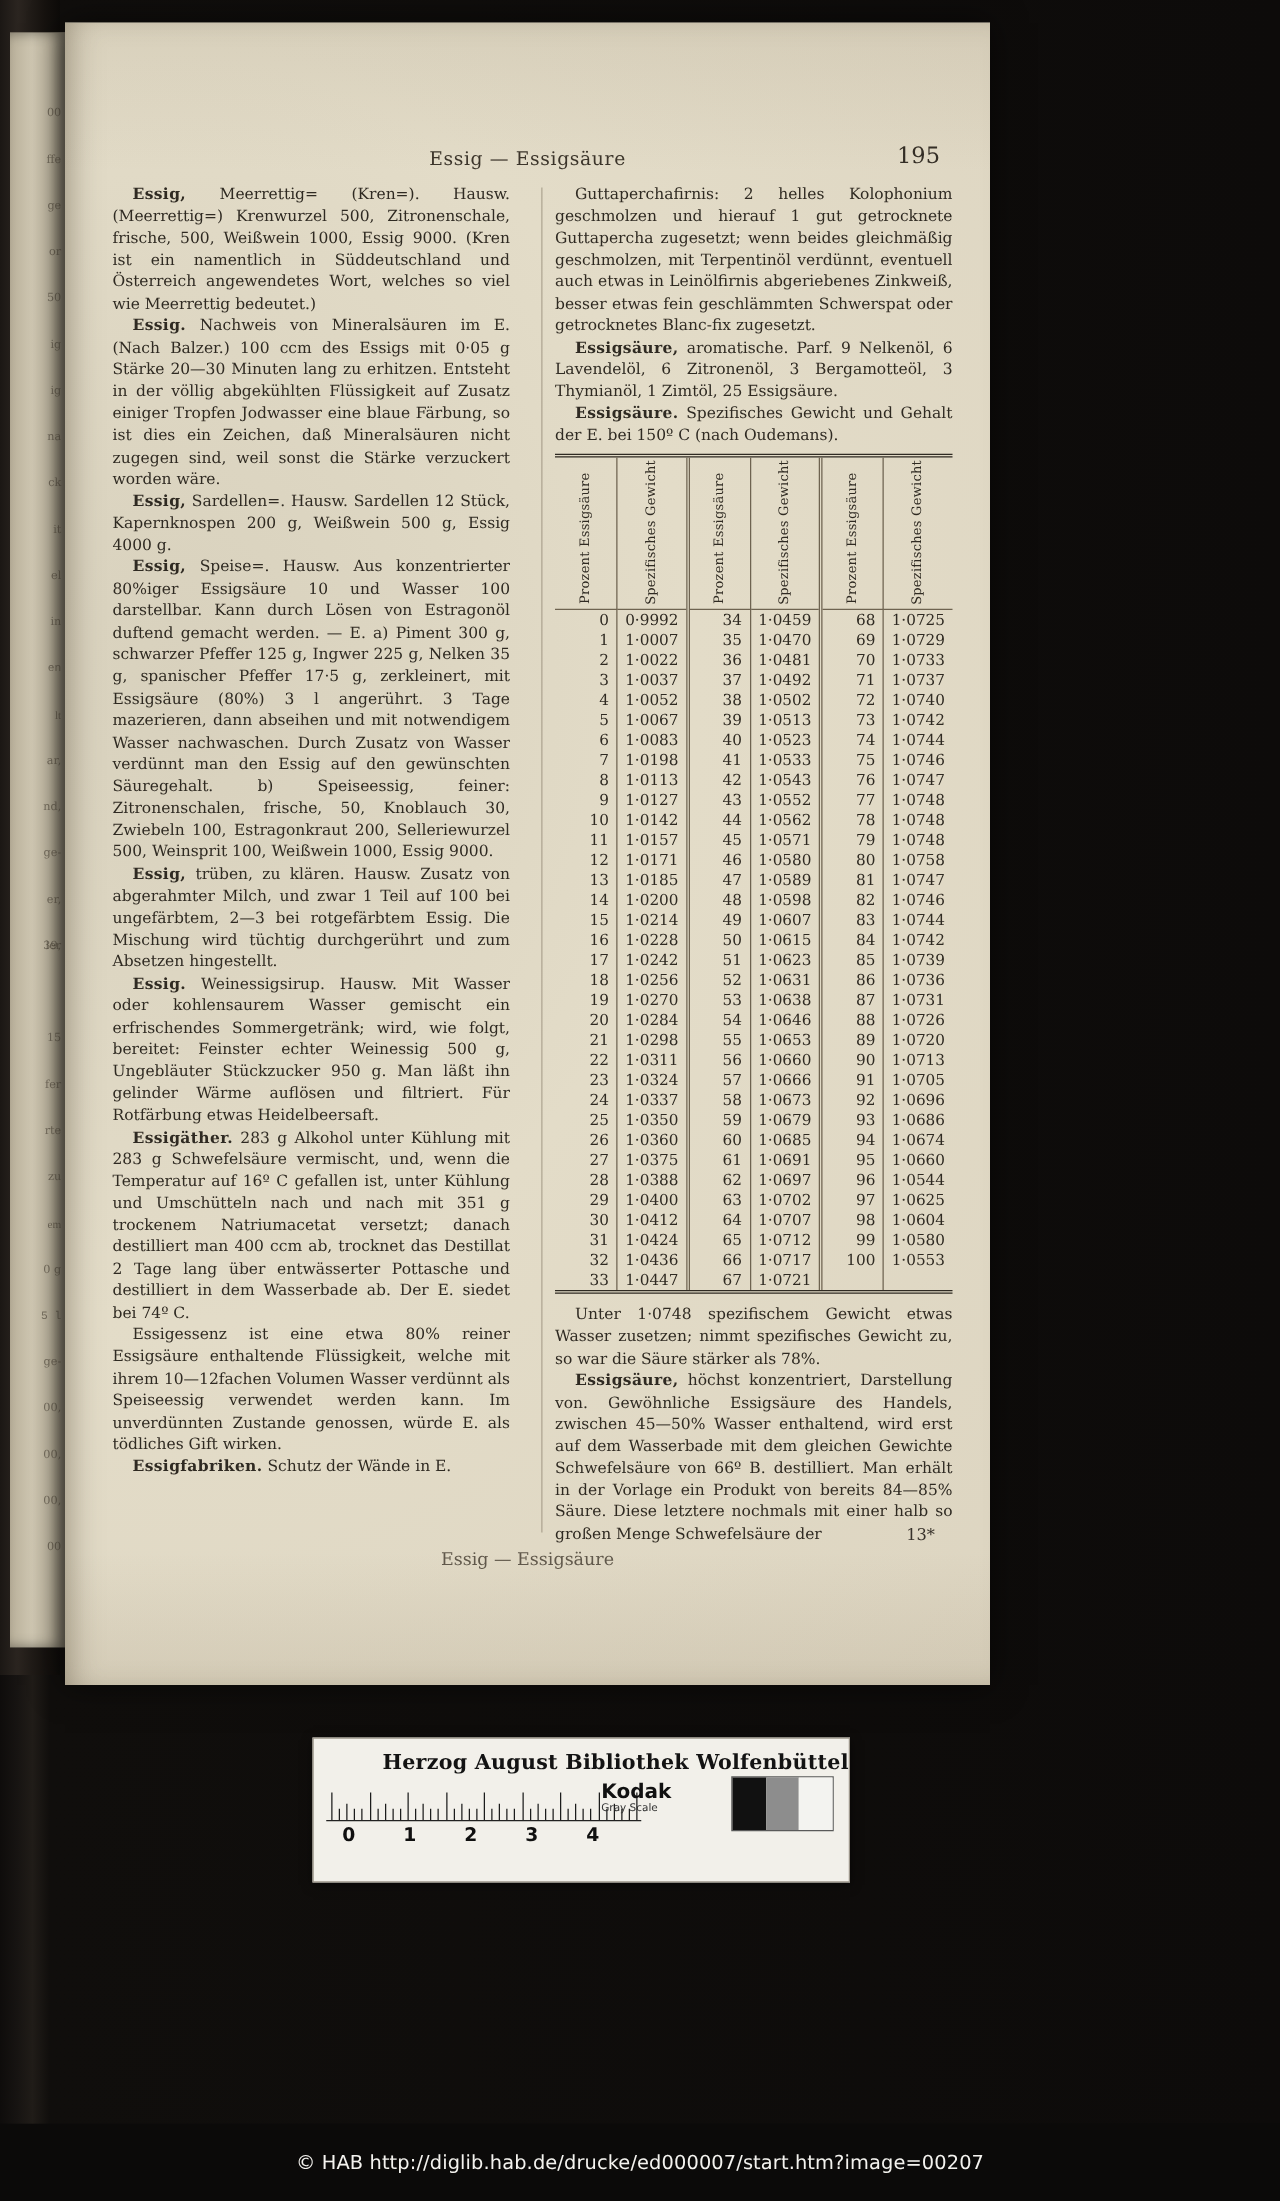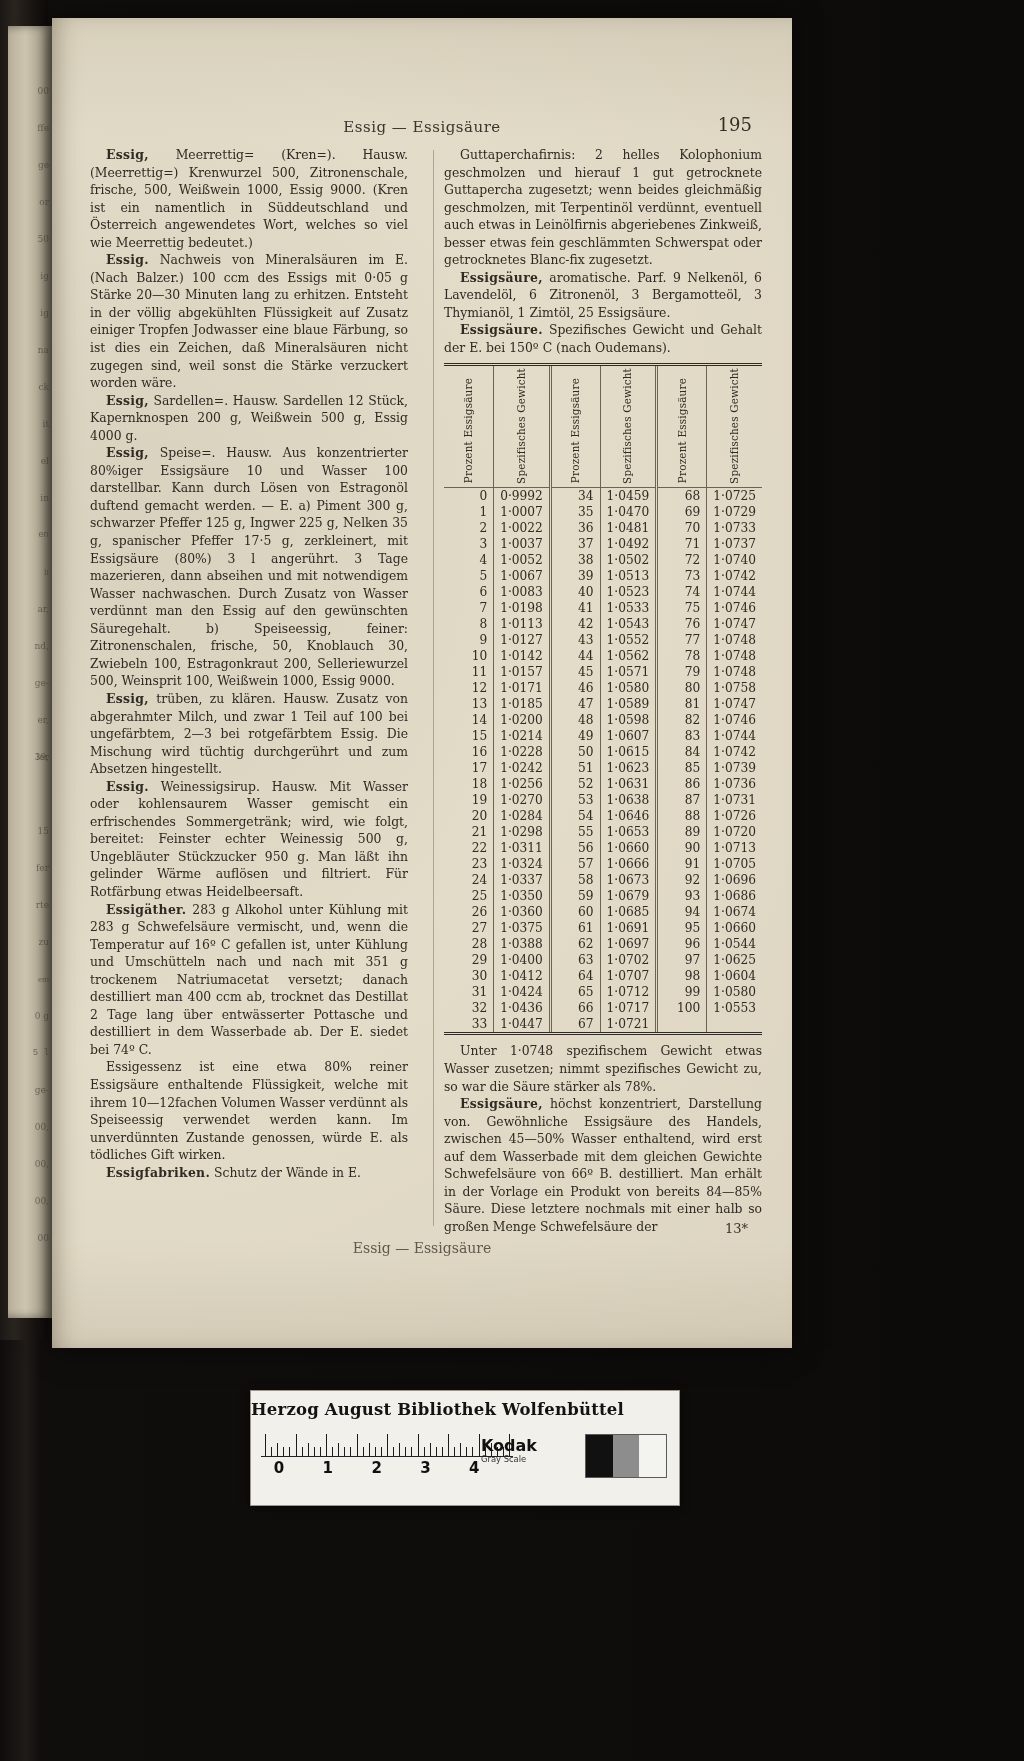--- a/index.html
+++ b/index.html
@@ -174,21 +174,21 @@
   
   .scalecard {
     position: absolute;
     left: 250px; top: 1390px;
     width: 430px; height: 116px;
     background: #f2f0ea;
     border: 1px solid #9c968a;
     box-shadow: 0 2px 8px rgba(0,0,0,.55);
   }
   .hab-title {
-    text-align: left;
+    text-align: right;
     font-family: "DejaVu Serif", serif;
     font-weight: bold;
     font-size: 16.5px;
     color: #131313;
     padding-top: 9px;
     letter-spacing: .2px;
   }
   .ruler-row {
     position: absolute;
     left: 10px; top: 40px;
@@ -206,21 +206,21 @@
   .numrow {
     position: relative; height: 24px; margin-top: 2px;
   }
   .numrow span {
     position: absolute; top: 0;
     font-family: "DejaVu Sans", sans-serif;
     font-size: 15px; font-weight: bold; color: #101010;
     transform: translateX(-50%);
   }
   .kodak {
-    position: absolute; right: 12px; top: 45px;
+    position: absolute; right: 12px; top: 32px;
     width: 188px;
     margin-left: 25px;
   }
   .kodak-name {
     font-family: "DejaVu Sans", sans-serif;
     font-weight: bold; font-size: 16px; color: #111;
     text-align: left; padding-left: 2px;
   }
   .kodak-sub {
     font-family: "DejaVu Sans", sans-serif;
@@ -688,13 +688,16 @@
       <div class="patches">
         <div style="background:#111"></div>
         <div style="background:#8d8d8d"></div>
         <div style="background:#f3f3f0"></div>
       </div>
       <div class="kodak-name">Kodak</div>
       <div class="kodak-sub">Gray Scale</div>
     </div>
   </div>
 
+  <div class="wmbar">
+    <span class="wmtext">© HAB http://diglib.hab.de/drucke/ed000007/start.htm?image=00207</span>
+  </div>
 </div>
 
 </body></html>

